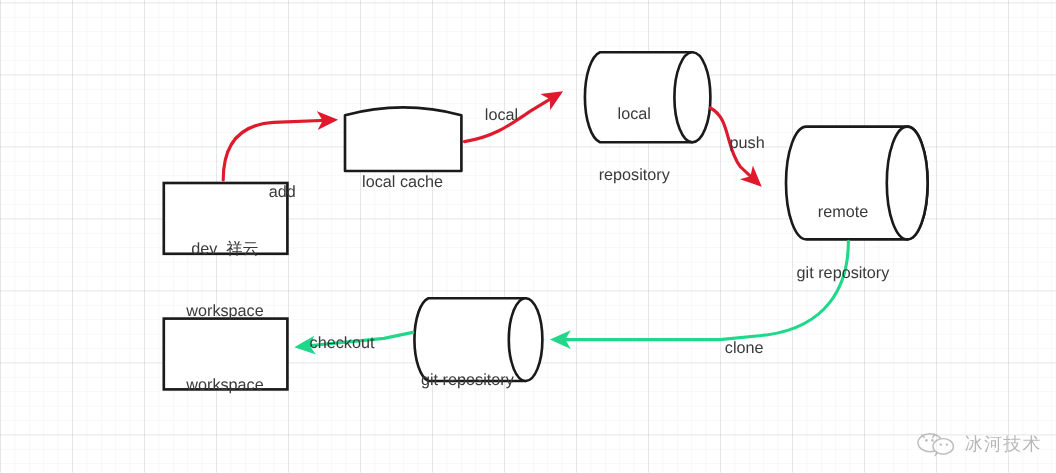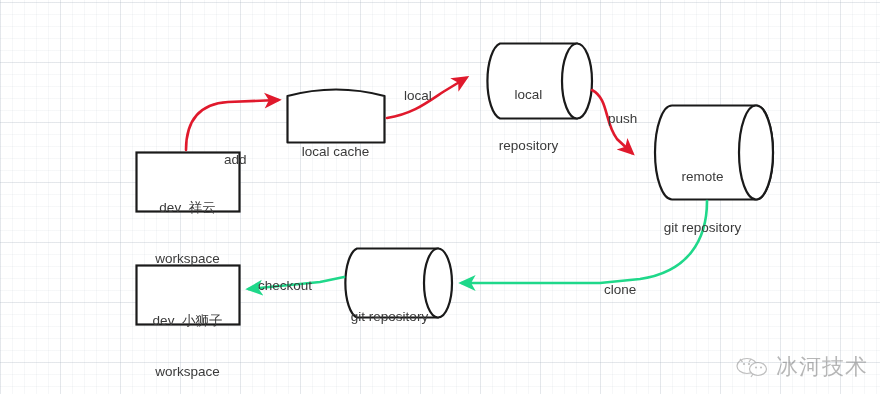--- a/index.html
+++ b/index.html
@@ -48,21 +48,21 @@
   #watermark {
     position: absolute;
     right: 12px;
     bottom: 12px;
     display: flex;
     align-items: center;
     gap: 7px;
     opacity: 0.42;
   }
   #watermark .wm-text {
-    font-size: 22px;
+    font-size: 15px;
     color: #555;
     letter-spacing: 1px;
     font-family: "DejaVu Sans", sans-serif;
   }
 </style>
 </head>
 <body>
 
 <div id="canvas">
 
@@ -119,21 +119,20 @@
   <div class="node-label" style="left:650px; top:134px; width:105px;">
     <div>remote</div>
     <div>git repository</div>
   </div>
 
   <div class="node-label" style="left:339px; top:274px; width:101px;">
     <div>git repository</div>
   </div>
 
   <div class="node-label" style="left:136px; top:278px; width:103px;">
-    <div>dev  小狮子</div>
     <div>workspace</div>
   </div>
 
   <div class="edge-label" style="left:224px; top:104px;margin-top:48px;">add</div>
 
   <div class="edge-label" style="left:404px; top:88px;">local</div>
 
   <div class="edge-label" style="left:608px; top:111px;">push</div>
 
   <div class="edge-label" style="left:604px; top:282px;">clone</div>

